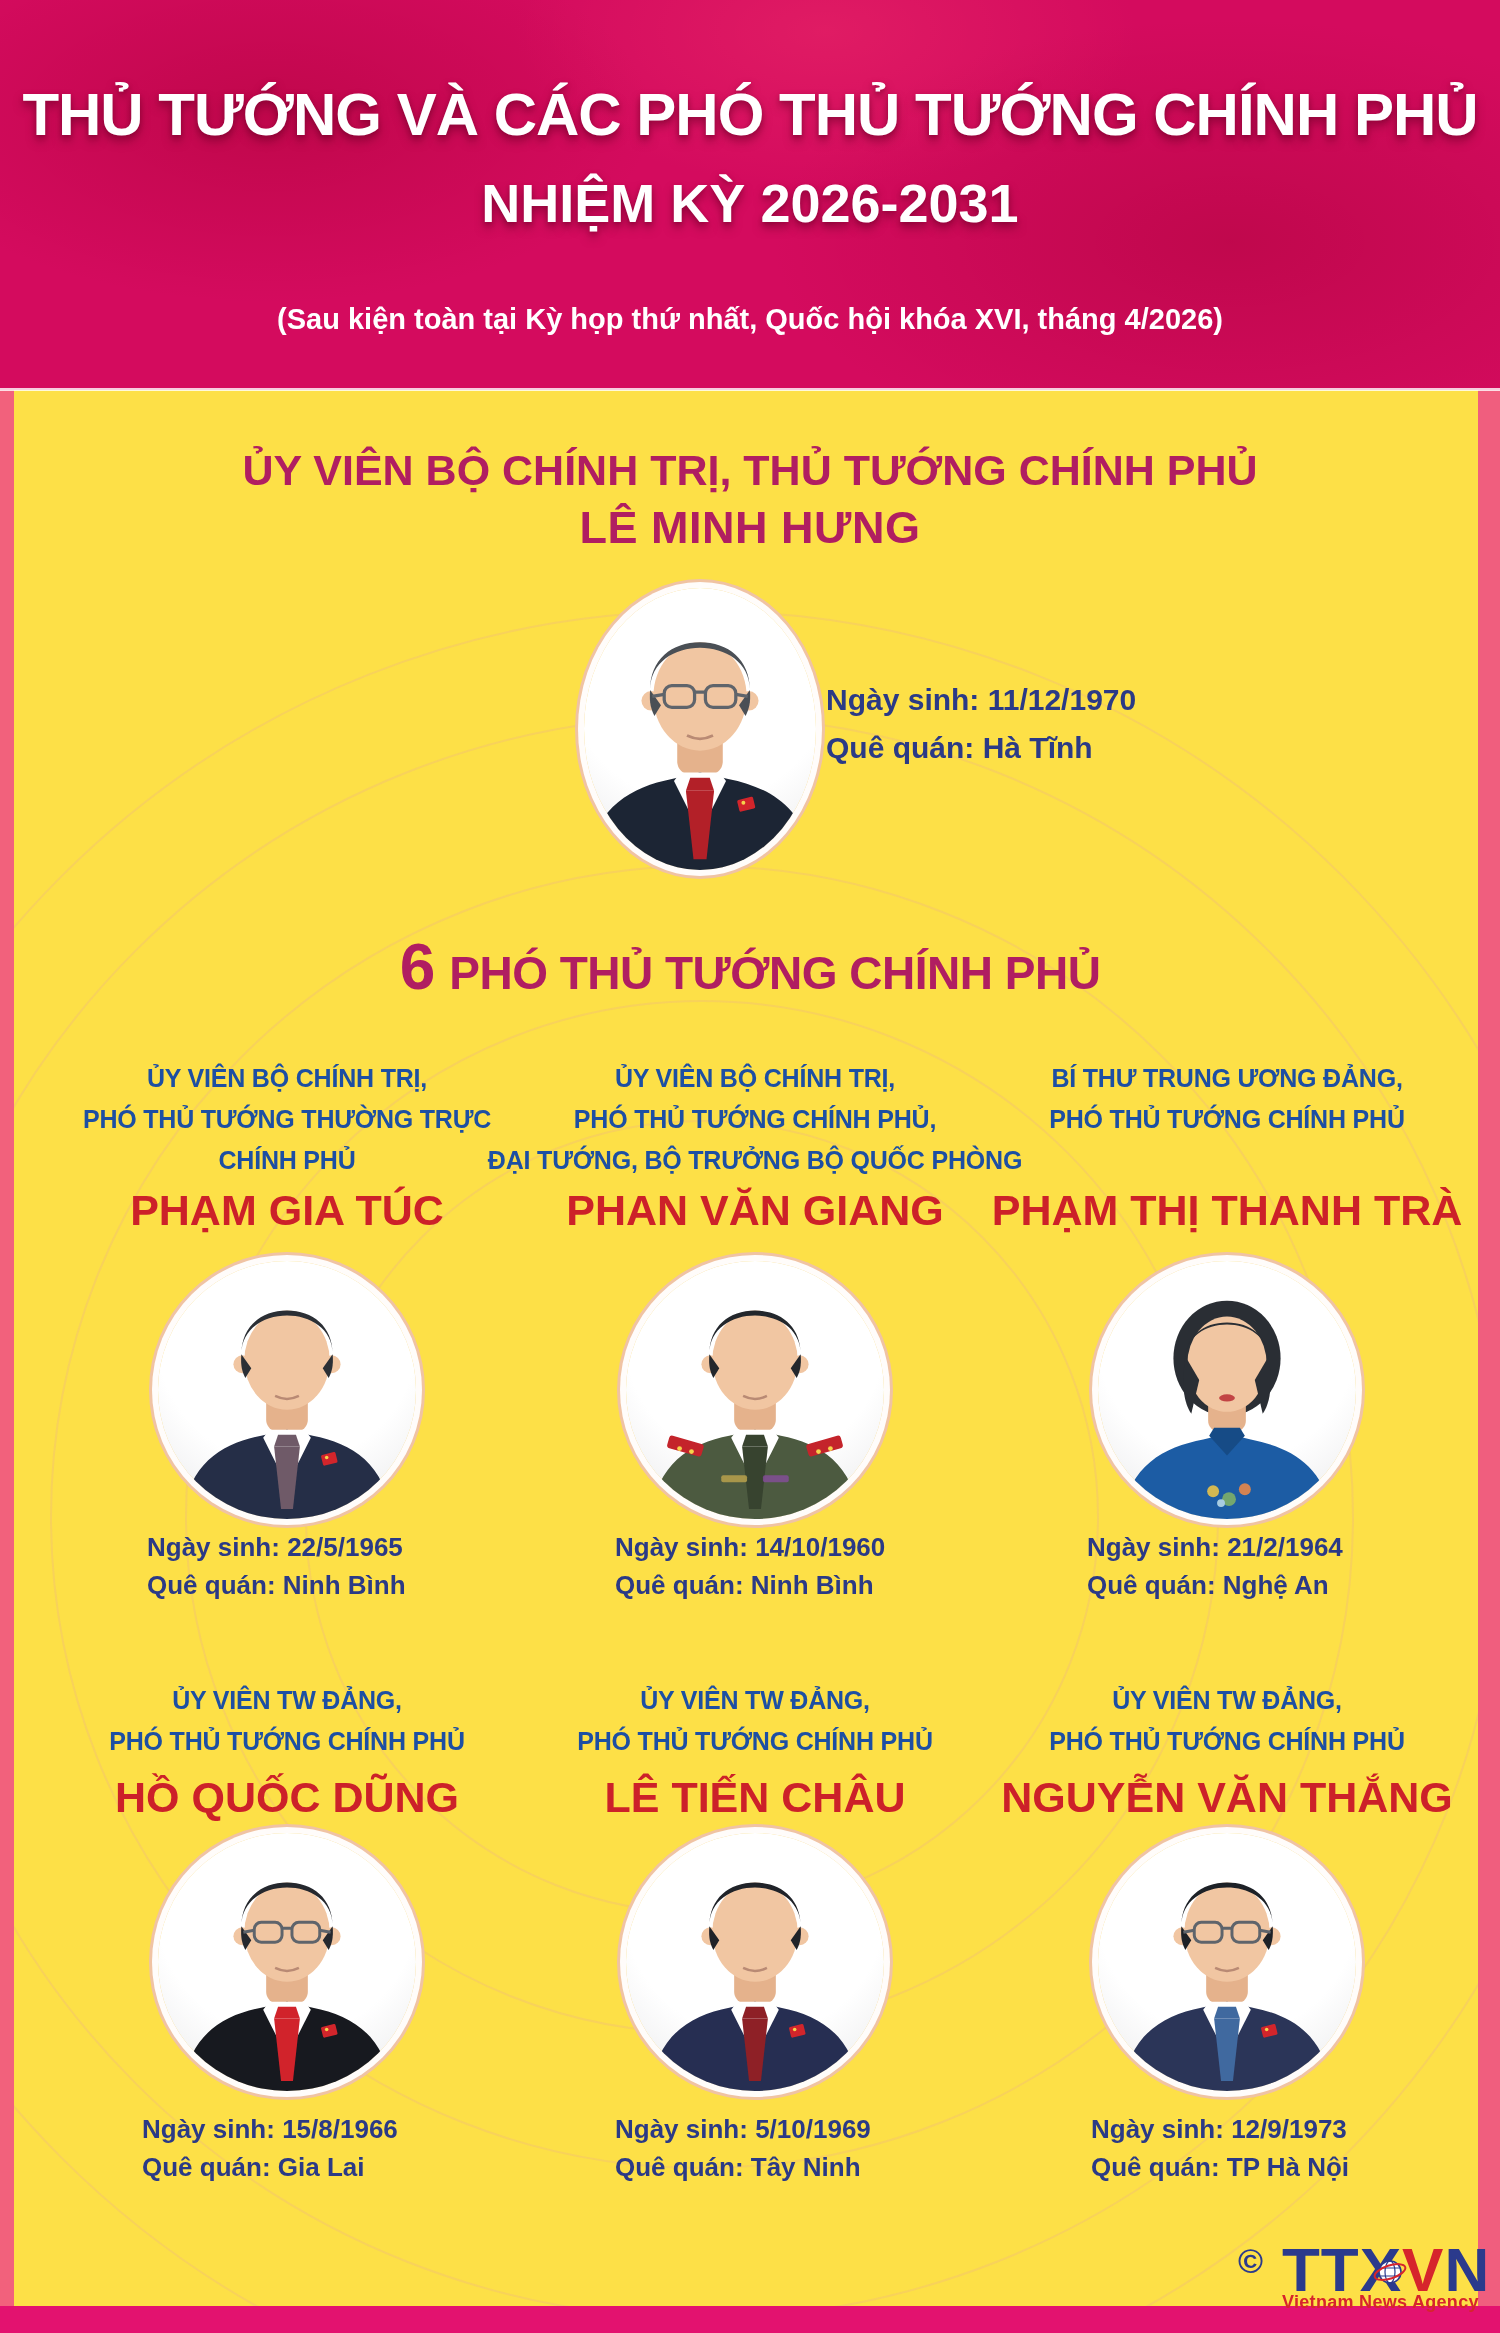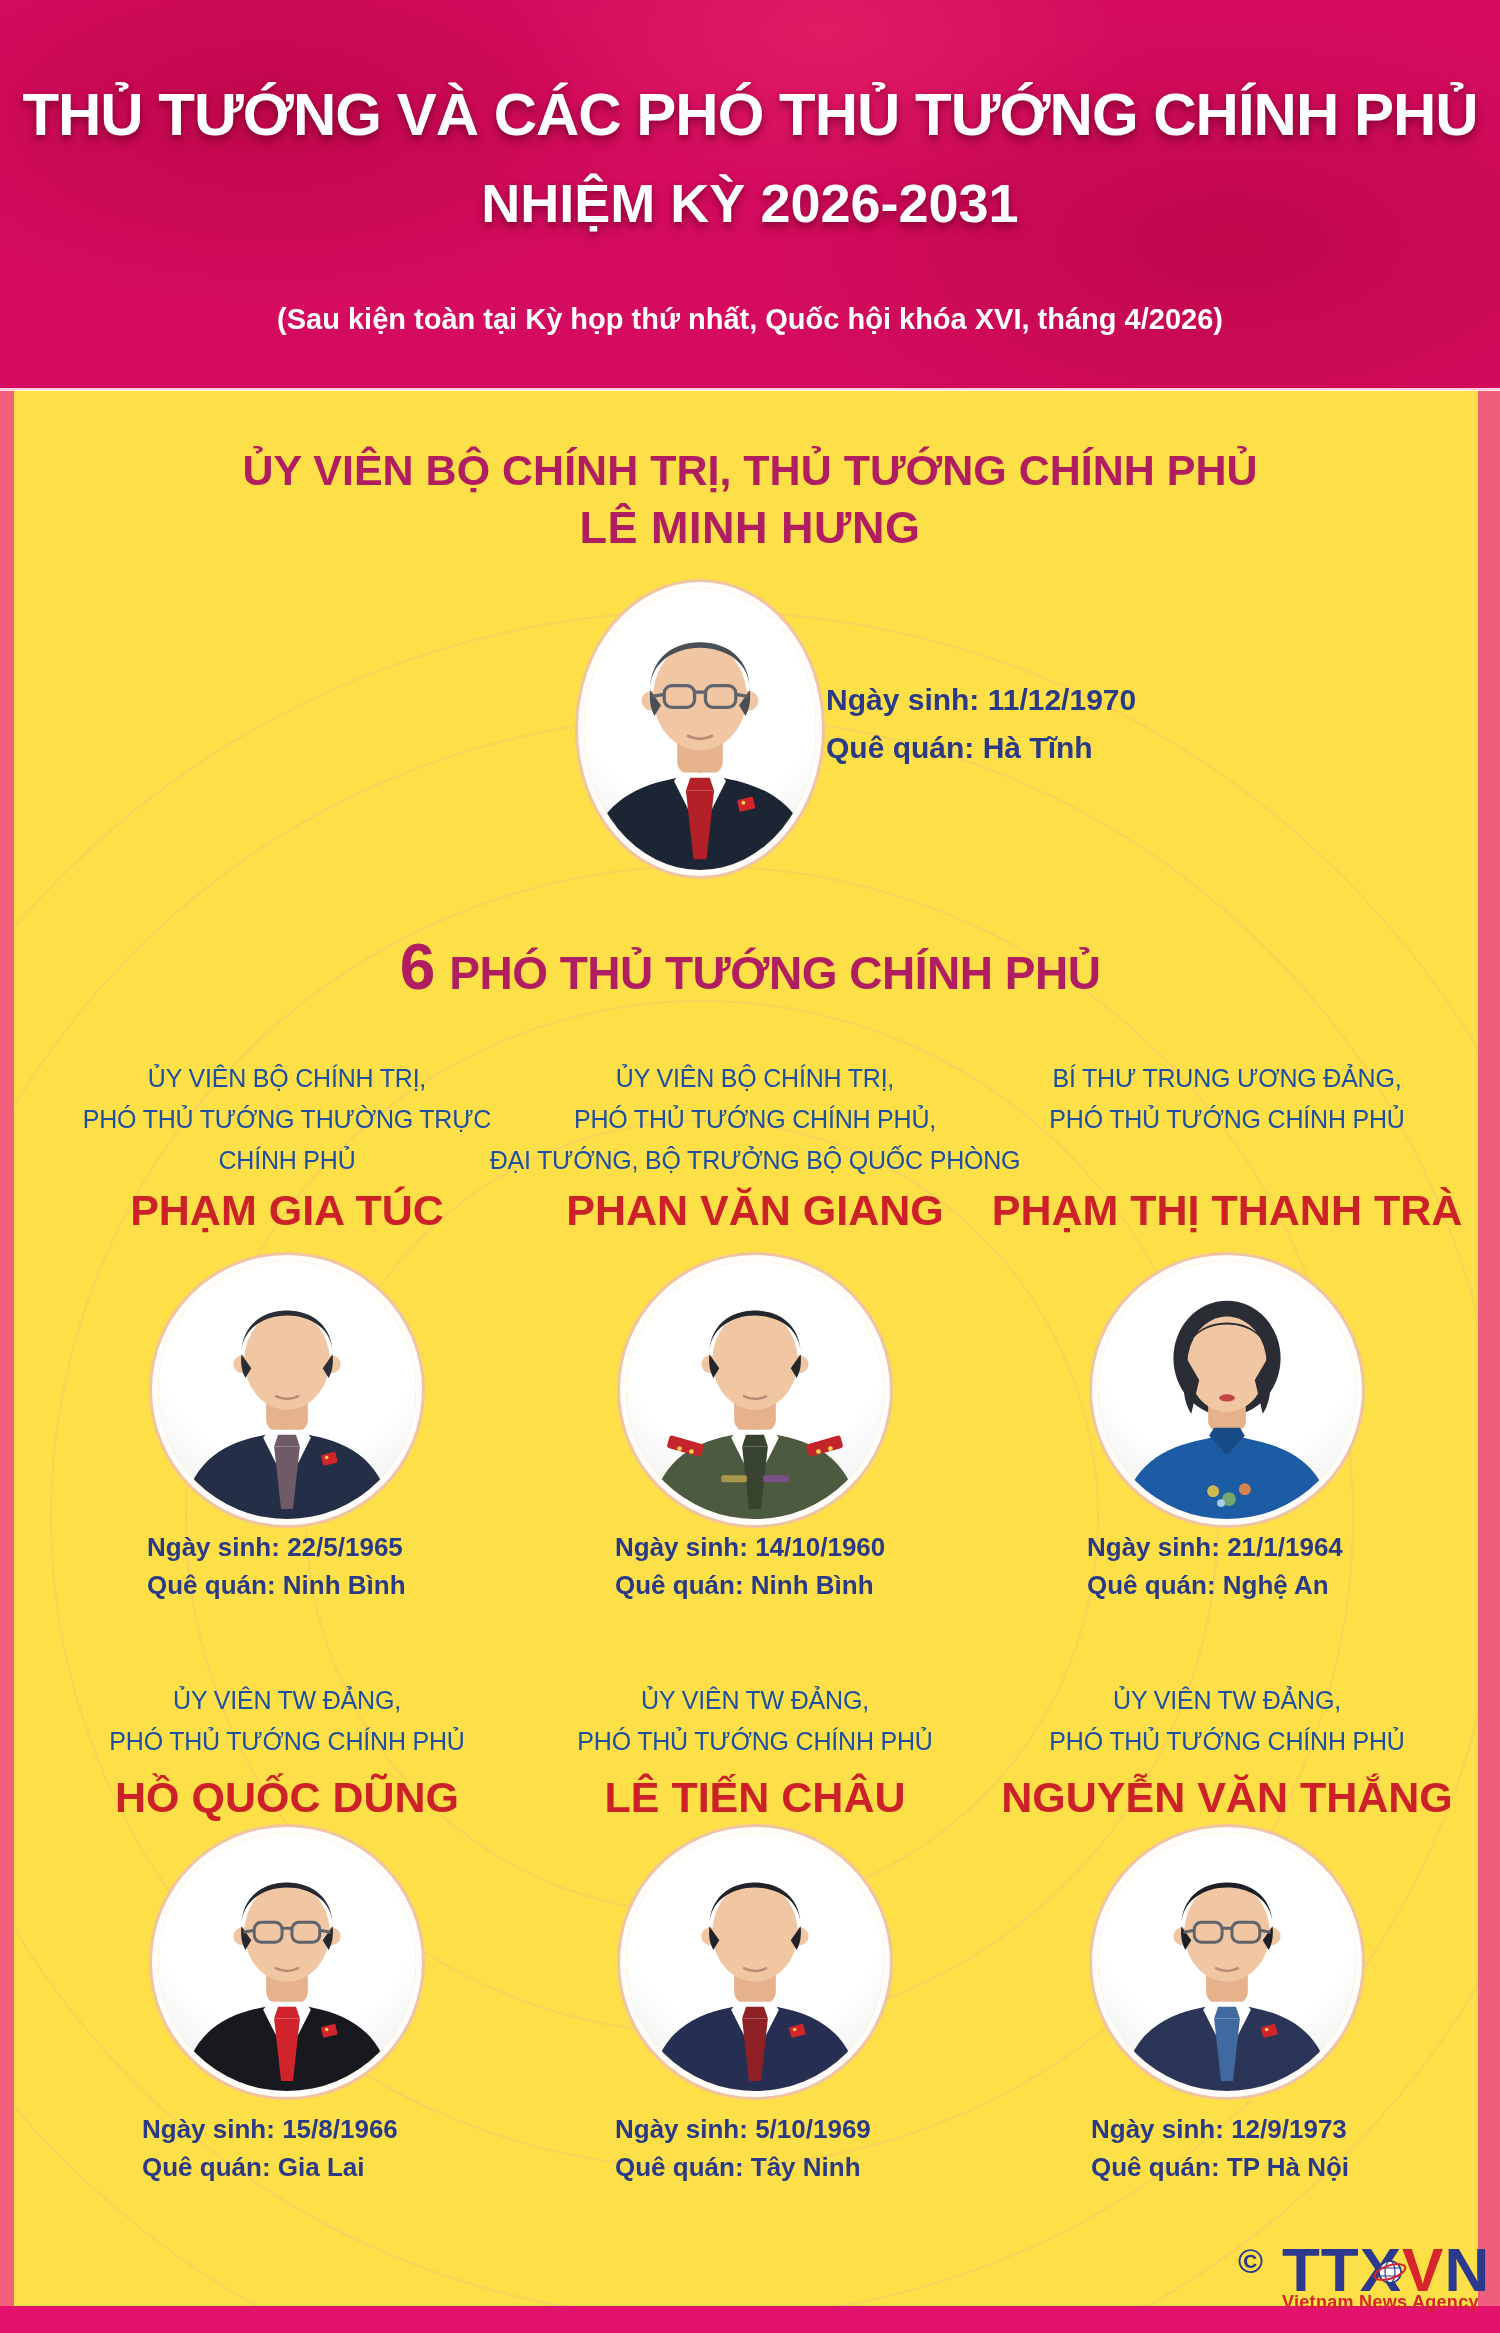--- a/index.html
+++ b/index.html
@@ -52,21 +52,21 @@
   .info{color:#2b3a86;font-weight:bold;font-size:26px;line-height:38px;white-space:nowrap;}
   .pm-info{left:826px;top:676px;font-size:30px;line-height:48px;}
 
   
   .dep-heading{top:930px;left:0;width:100%;display:flex;justify-content:center;align-items:baseline;gap:14px;color:#b01e61;font-weight:bold;}
   .dep-heading .count{font-size:64px;}
   .dep-heading .lbl{font-size:46px;letter-spacing:-.5px;}
 
   
   .card-title{width:470px;display:flex;flex-direction:column;align-items:center;
-    color:#1d4fa3;font-weight:normal;font-size:25px;line-height:41px;letter-spacing:-.2px;}
+    color:#1d4fa3;font-weight:bold;font-size:25px;line-height:41px;letter-spacing:-.2px;}
   .card-title div{white-space:nowrap;width:max-content;}
   .card-title div:empty{display:none;}
   .card-name{width:470px;display:flex;justify-content:center;color:#cc2129;font-weight:bold;font-size:43px;}
   .card-name div{white-space:nowrap;width:max-content;}
 
   
   .footer-bar{left:0;top:2306px;width:1500px;height:27px;background:#e3126f;}
   .footer-banner{left:0;top:2278px;width:312px;height:55px;background:#e3126f;
     clip-path:polygon(0 0,93% 0,100% 100%,0 100%);}
   .footer-brand{left:36px;top:0;height:55px;line-height:55px;color:#fff;
@@ -253,21 +253,21 @@
       <path d="M172,96 C176,124 174,142 166,154 L158,120 Z" fill="#2a2e34"></path>
       <g opacity=".9">
         <circle cx="116" cy="232" r="6" fill="#e8c24a"></circle>
         <circle cx="132" cy="240" r="7" fill="#7fb069"></circle>
         <circle cx="148" cy="230" r="6" fill="#e8884a"></circle>
         <circle cx="124" cy="244" r="4" fill="#b8d9e8"></circle>
       </g>
     </svg>
   </div>
   <div class="abs info" style="left:1087px;top:1528px;">
-    <div>Ngày sinh: 21/1/1964</div>
+    <div>Ngày sinh: 21/2/1964</div>
     <div>Quê quán: Nghệ An</div>
   </div>
 
   <div class="abs card-title" style="left:52px;top:1680px;">
     <div>ỦY VIÊN TW ĐẢNG,</div>
     <div>PHÓ THỦ TƯỚNG CHÍNH PHỦ</div>
 
   </div>
   <div class="abs card-name" style="left:52px;top:1773px;">
     <div>HỒ QUỐC DŨNG</div>

